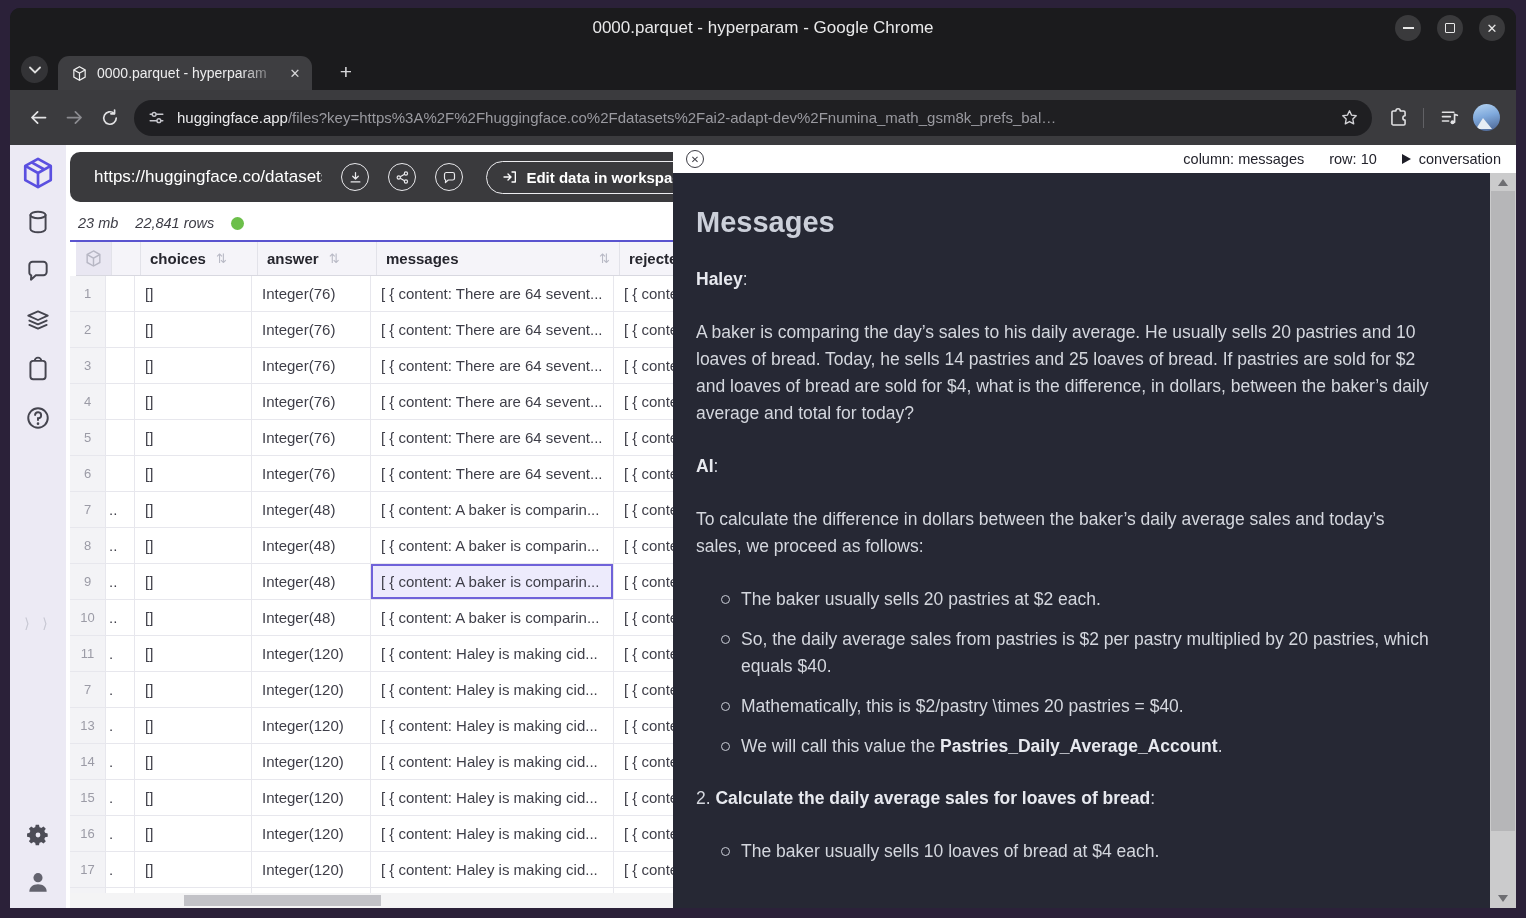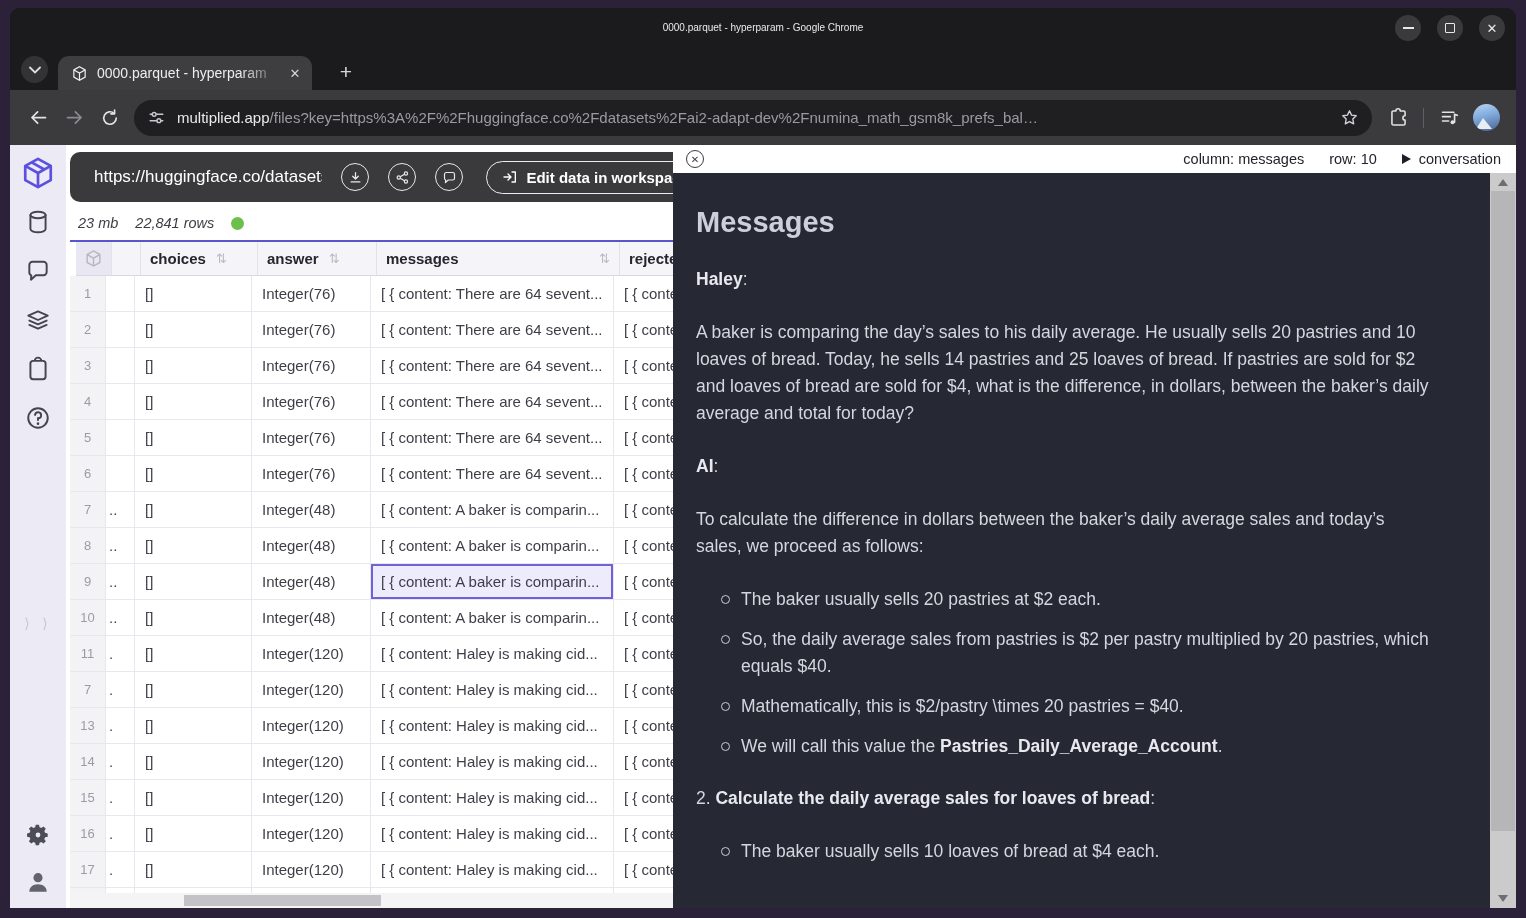--- a/index.html
+++ b/index.html
@@ -4,21 +4,21 @@
 <style>
   * { box-sizing: border-box; }
   html,body { margin:0; padding:0; width:1526px; height:918px; overflow:hidden;
     font-family:"Liberation Sans", sans-serif; background:#2b2139; }
   .window { position:absolute; left:10px; top:8px; width:1506px; height:900px;
     background:#1b1b1d; border-radius:10px 10px 0 0; overflow:hidden; }
 
   
   .titlebar { position:relative; height:40px; background:#1b1b1d; }
   .title-text { position:absolute; left:0; right:0; top:0; height:40px; line-height:40px;
-    text-align:center; color:#e9e9ea; font-size:10px; }
+    text-align:center; color:#e9e9ea; font-size:17px; }
   .win-btn { position:absolute; top:7px; width:26px; height:26px; border-radius:50%;
     background:#3a3a3c; color:#e8e8e8; display:flex; align-items:center; justify-content:center; }
   .win-min { right:95px; } .win-max { right:53px; } .win-close { right:11px; }
   .glyph-min { width:11px; height:2px; background:#e8e8e8; }
   .glyph-max { width:10px; height:10px; border:1.6px solid #e8e8e8; border-radius:1px; }
   .glyph-close { font-size:13px; line-height:1; }
 
   
   .tabstrip { position:relative; height:42px; background:#1b1b1d; }
   .tab-chevron-btn { position:absolute; left:11px; top:8px; width:27px; height:27px; border-radius:50%;
@@ -189,21 +189,21 @@
           <path d="M19.5 12 A7.5 7.5 0 1 1 17 6.4" fill="none" stroke="currentColor" stroke-width="2" stroke-linecap="round"></path>
           <path d="M17.5 2.5 V7 H13" fill="none" stroke="currentColor" stroke-width="2" stroke-linecap="round" stroke-linejoin="round"></path>
         </svg>
     </div>
     <div class="omnibox">
       <svg class="site-icon" viewBox="0 0 24 24">
           <path d="M4 8 H20 M4 16 H20" stroke="currentColor" stroke-width="1.8" fill="none" stroke-linecap="round"></path>
           <circle cx="9" cy="8" r="2.4" fill="#1f1f22" stroke="currentColor" stroke-width="1.8"></circle>
           <circle cx="15" cy="16" r="2.4" fill="#1f1f22" stroke="currentColor" stroke-width="1.8"></circle>
         </svg>
-      <div class="url-text"><span class="url-domain">multiplied.app</span><span class="url-path">/files?key=https%3A%2F%2Fhuggingface.co%2Fdatasets%2Fai2-adapt-dev%2Fnumina_math_gsm8k_prefs_bal…</span></div>
+      <div class="url-text"><span class="url-domain">huggingface.app</span><span class="url-path">/files?key=https%3A%2F%2Fhuggingface.co%2Fdatasets%2Fai2-adapt-dev%2Fnumina_math_gsm8k_prefs_bal…</span></div>
       <svg class="star-icon" viewBox="0 0 24 24">
           <path d="M12 3.5 L14.6 9 L20.5 9.8 L16.2 14 L17.3 20 L12 17.1 L6.7 20 L7.8 14 L3.5 9.8 L9.4 9 Z" fill="none" stroke="currentColor" stroke-width="1.7" stroke-linejoin="round"></path>
         </svg>
     </div>
     <div class="nav-btn">
       <svg width="21" height="21" viewBox="0 0 24 24">
           <path d="M9 4.5 a2.5 2.5 0 0 1 5 0 H18 a1.5 1.5 0 0 1 1.5 1.5 V10 a2.5 2.5 0 0 0 0 5 V19 a1.5 1.5 0 0 1 -1.5 1.5 H6 A1.5 1.5 0 0 1 4.5 19 V6 A1.5 1.5 0 0 1 6 4.5 Z" fill="none" stroke="currentColor" stroke-width="1.8" stroke-linejoin="round"></path>
         </svg>
     </div>
     <div class="sep"></div>

